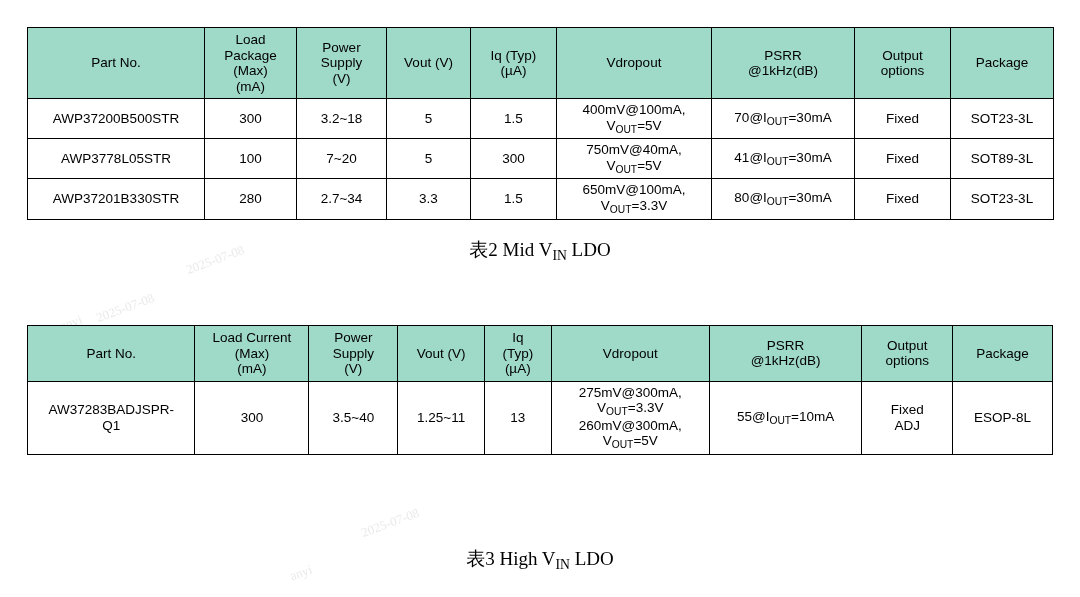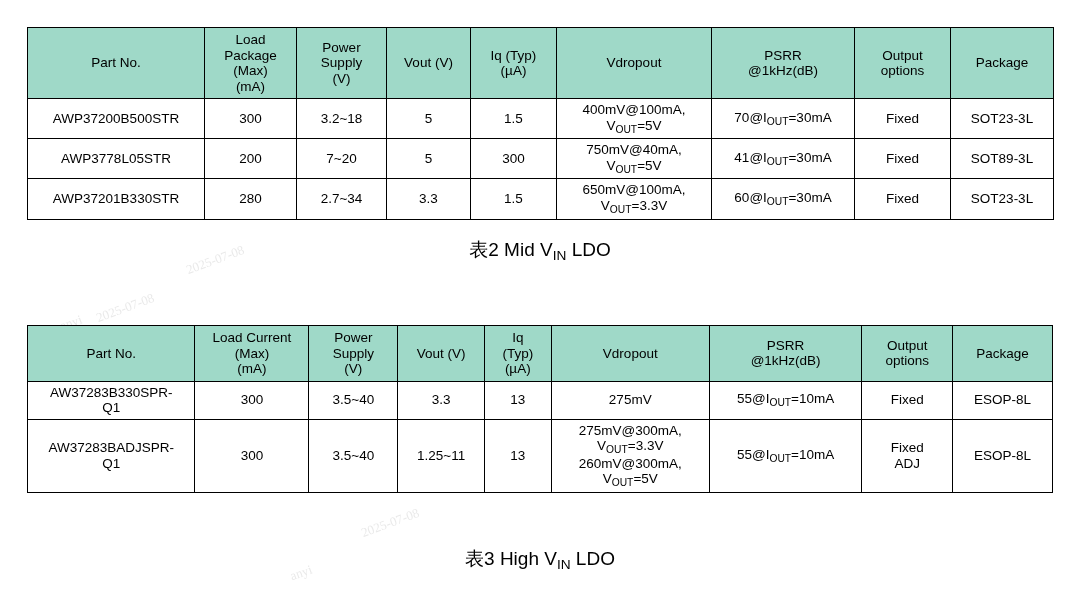--- a/index.html
+++ b/index.html
@@ -67,21 +67,21 @@
   }
   .caption {
     position: absolute;
     width: 1080px;
     text-align: center;
     font-size: 19px;
     font-family: "Liberation Sans", sans-serif;
   }
   .cap1 { left: 0; top: 237px; }
   .cap2 { left: 0; top: 546px; }
-  .cap-cjk { font-family: Liberation Sans, sans-serif; }
+  .cap-cjk { font-family: Liberation Serif, serif; }
   sub {
     font-size: 0.72em;
     vertical-align: -0.28em;
   }
   .sub-caps { font-size: 0.76em; }
   .cell-multi { line-height: 1.2; }
 </style>
 </head>
 <body>
 
@@ -161,21 +161,21 @@
             <span><span>V</span><sub class="sub-caps">OUT</sub><span>=5V</span></span>
           </td>
           <td>
             <span>70@I</span><sub class="sub-caps">OUT</sub><span>=30mA</span>
           </td>
           <td>Fixed</td>
           <td>SOT23-3L</td>
         </tr>
         <tr style="height:38px;">
           <td>AWP3778L05STR</td>
-          <td>200</td>
+          <td>100</td>
           <td>7~20</td>
           <td>5</td>
           <td>300</td>
           <td class="cell-multi">
             <span>750mV@40mA,</span><br>
             <span><span>V</span><sub class="sub-caps">OUT</sub><span>=5V</span></span>
           </td>
           <td>
             <span>41@I</span><sub class="sub-caps">OUT</sub><span>=30mA</span>
           </td>
@@ -186,21 +186,21 @@
           <td>AWP37201B330STR</td>
           <td>280</td>
           <td>2.7~34</td>
           <td>3.3</td>
           <td>1.5</td>
           <td class="cell-multi">
             <span>650mV@100mA,</span><br>
             <span><span>V</span><sub class="sub-caps">OUT</sub><span>=3.3V</span></span>
           </td>
           <td>
-            <span>60@I</span><sub class="sub-caps">OUT</sub><span>=30mA</span>
+            <span>80@I</span><sub class="sub-caps">OUT</sub><span>=30mA</span>
           </td>
           <td>Fixed</td>
           <td>SOT23-3L</td>
         </tr>
       </tbody>
     </table>
   </div>
 
   <div class="caption cap1 cap-cjk">
     <span>表2 Mid V</span><sub>IN</sub><span> LDO</span>
@@ -252,36 +252,20 @@
           <td class="cell-multi">
             <span>Output</span><br>
             <span>options</span>
           </td>
           <td>
             <span>Package</span>
           </td>
         </tr>
       </thead>
       <tbody>
-        <tr style="height:36px;">
-          <td class="cell-multi">
-            <span>AW37283B330SPR-</span><br>
-            <span>Q1</span>
-          </td>
-          <td>300</td>
-          <td>3.5~40</td>
-          <td>3.3</td>
-          <td>13</td>
-          <td>275mV</td>
-          <td>
-            <span>55@I</span><sub class="sub-caps">OUT</sub><span>=10mA</span>
-          </td>
-          <td>Fixed</td>
-          <td>ESOP-8L</td>
-        </tr>
         <tr style="height:66px;">
           <td class="cell-multi">
             <span>AW37283BADJSPR-</span><br>
             <span>Q1</span>
           </td>
           <td>300</td>
           <td>3.5~40</td>
           <td>1.25~11</td>
           <td>13</td>
           <td class="cell-multi">

